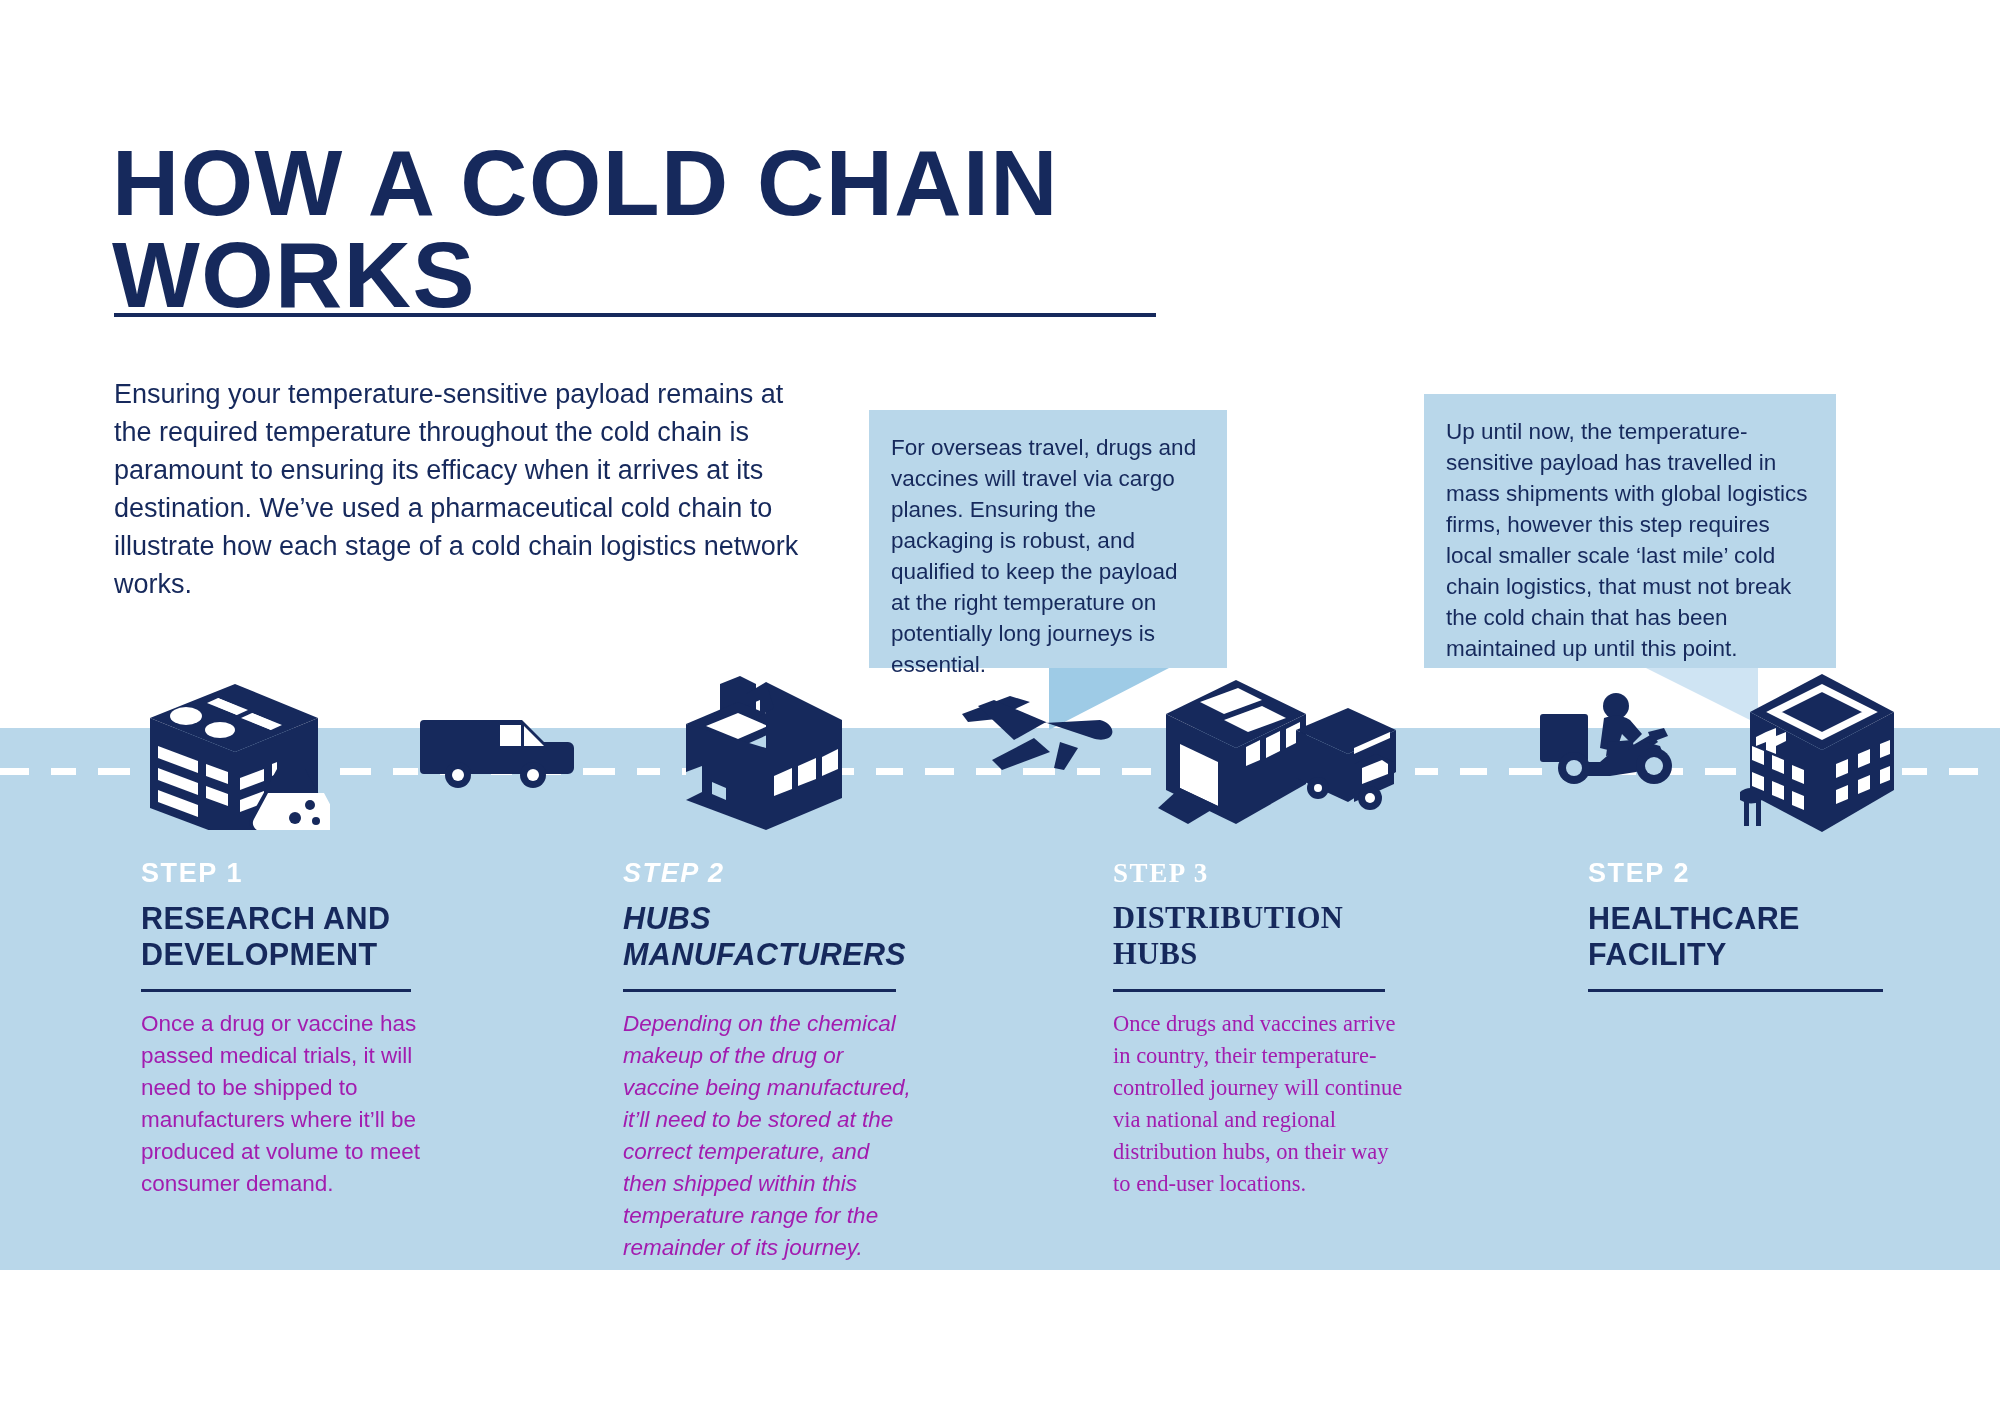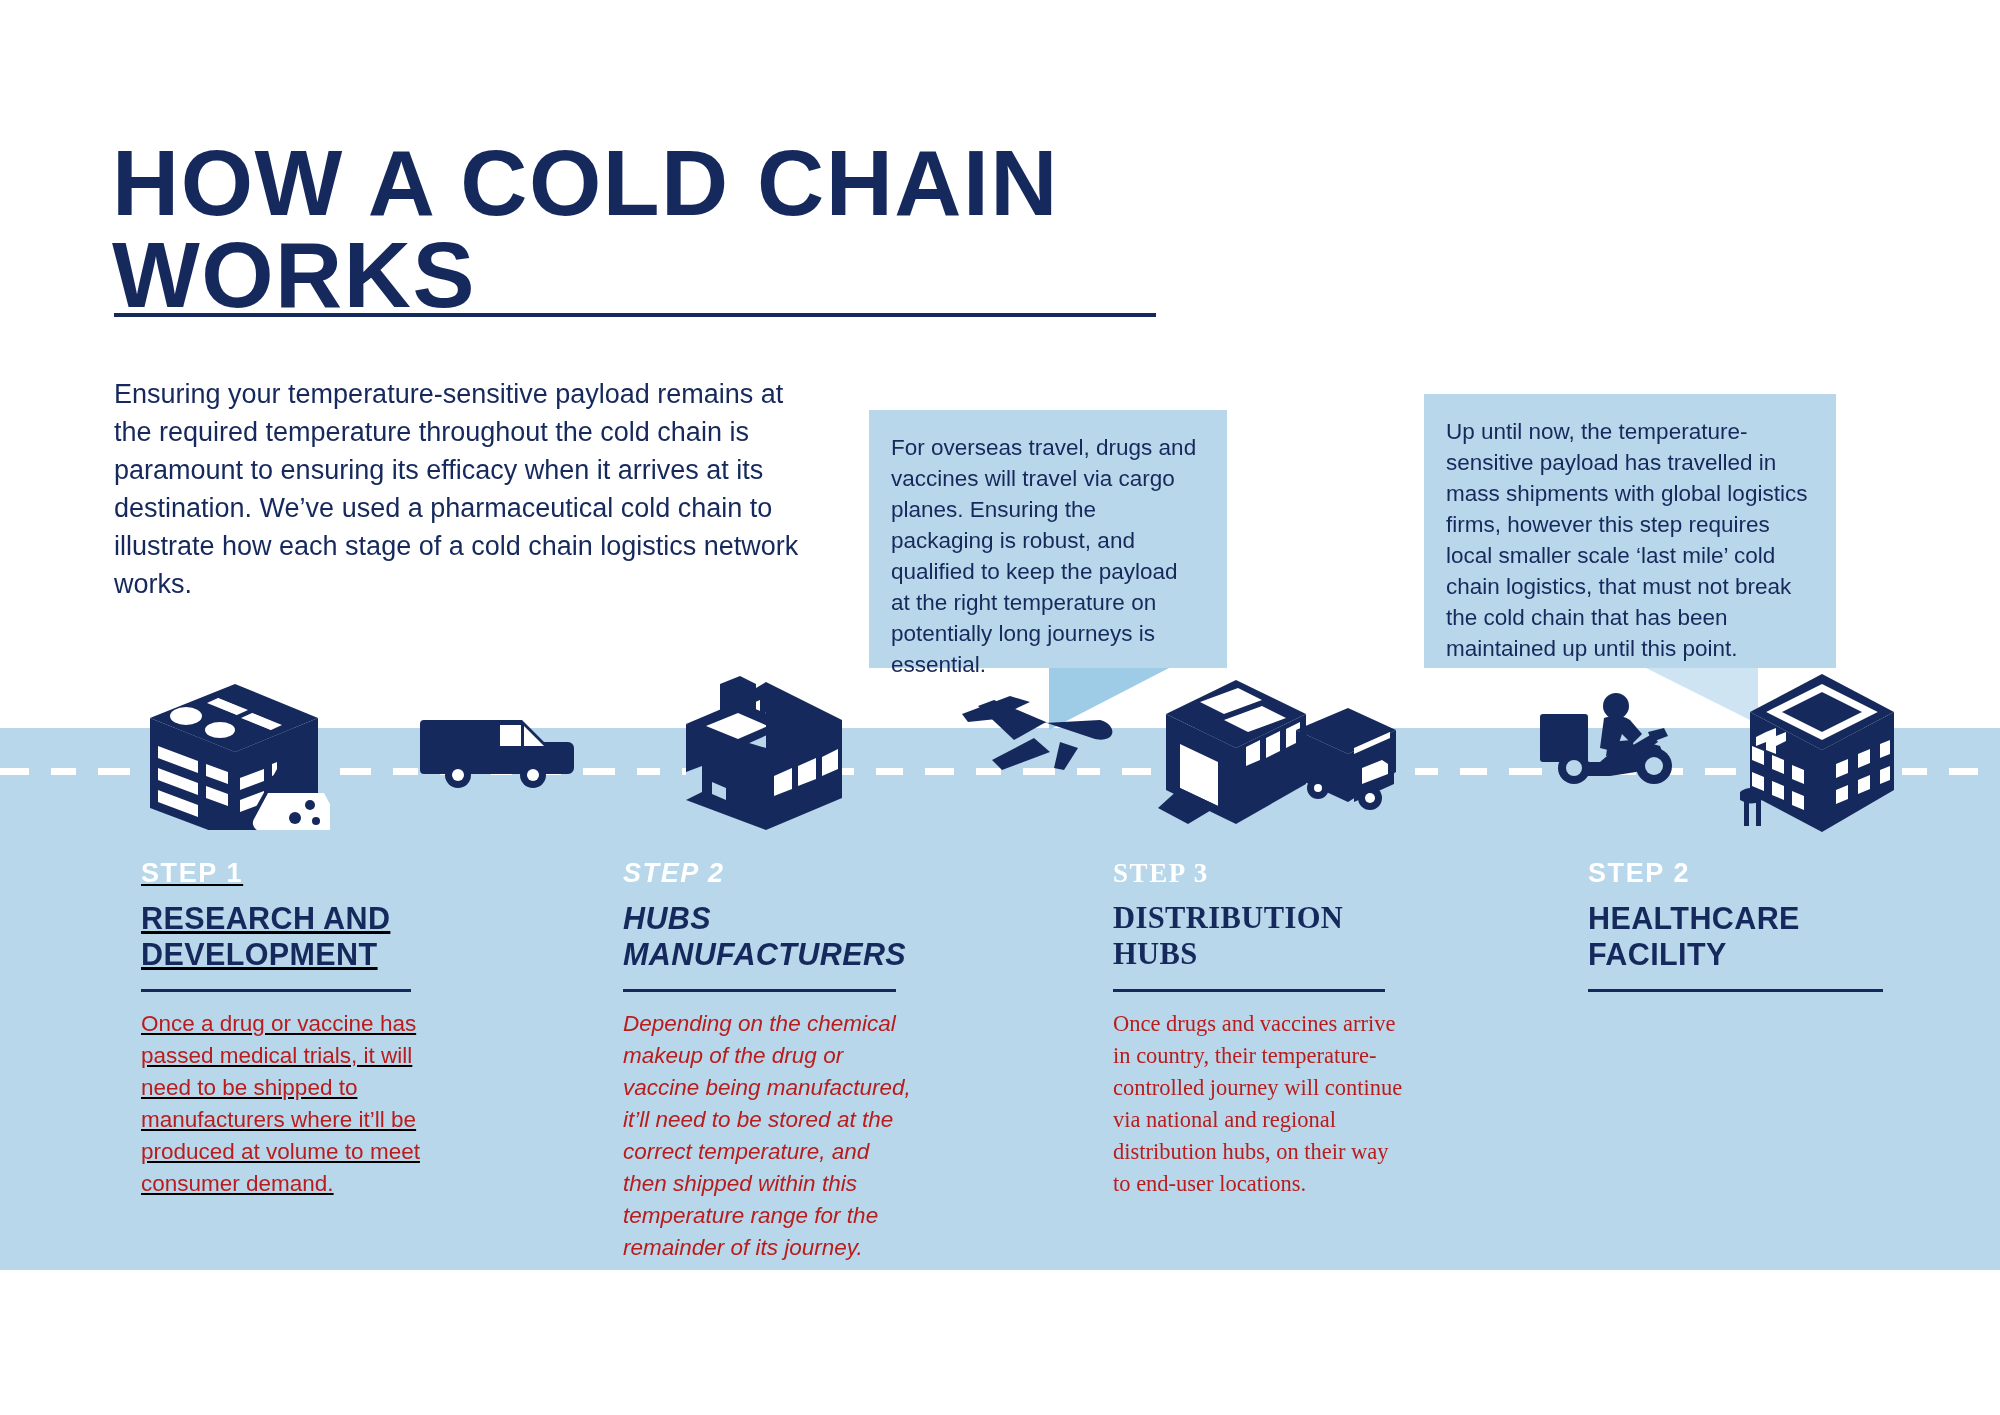--- a/index.html
+++ b/index.html
@@ -69,23 +69,23 @@
   .step{position:absolute;top:858px;}
   .step-num{
     font-size:27px;font-weight:bold;color:#ffffff;letter-spacing:1.6px;
     margin:0 0 12px 0;
   }
   .step-title{
     font-size:30.5px;font-weight:bold;color:#16295c;letter-spacing:0.4px;
     line-height:1.17;margin:0;
   }
   .step-rule{height:3px;background:#16295c;margin:17px 0 16px 0;}
-  .step-body{font-size:22.5px;line-height:1.42;color:#b91c1c;margin:0;}
-
-  #step-1{left:141px;width:290px;text-decoration:underline;}
+  .step-body{font-size:22.5px;line-height:1.42;color:#a21caf;margin:0;}
+
+  #step-1{left:141px;width:290px;}
   #step-1 .step-rule{width:270px;}
   #step-2{left:623px;width:290px;font-style:italic;}
   #step-2 .step-rule{width:273px;}
   #step-3{left:1113px;width:290px;font-family:Liberation Serif, serif;}
   #step-3 .step-rule{width:272px;}
   #step-4{left:1588px;width:300px;}
   #step-4 .step-rule{width:295px;}
 
   
   .footer{position:absolute;left:0;top:1270px;width:2000px;height:145px;background:#ffffff;}

